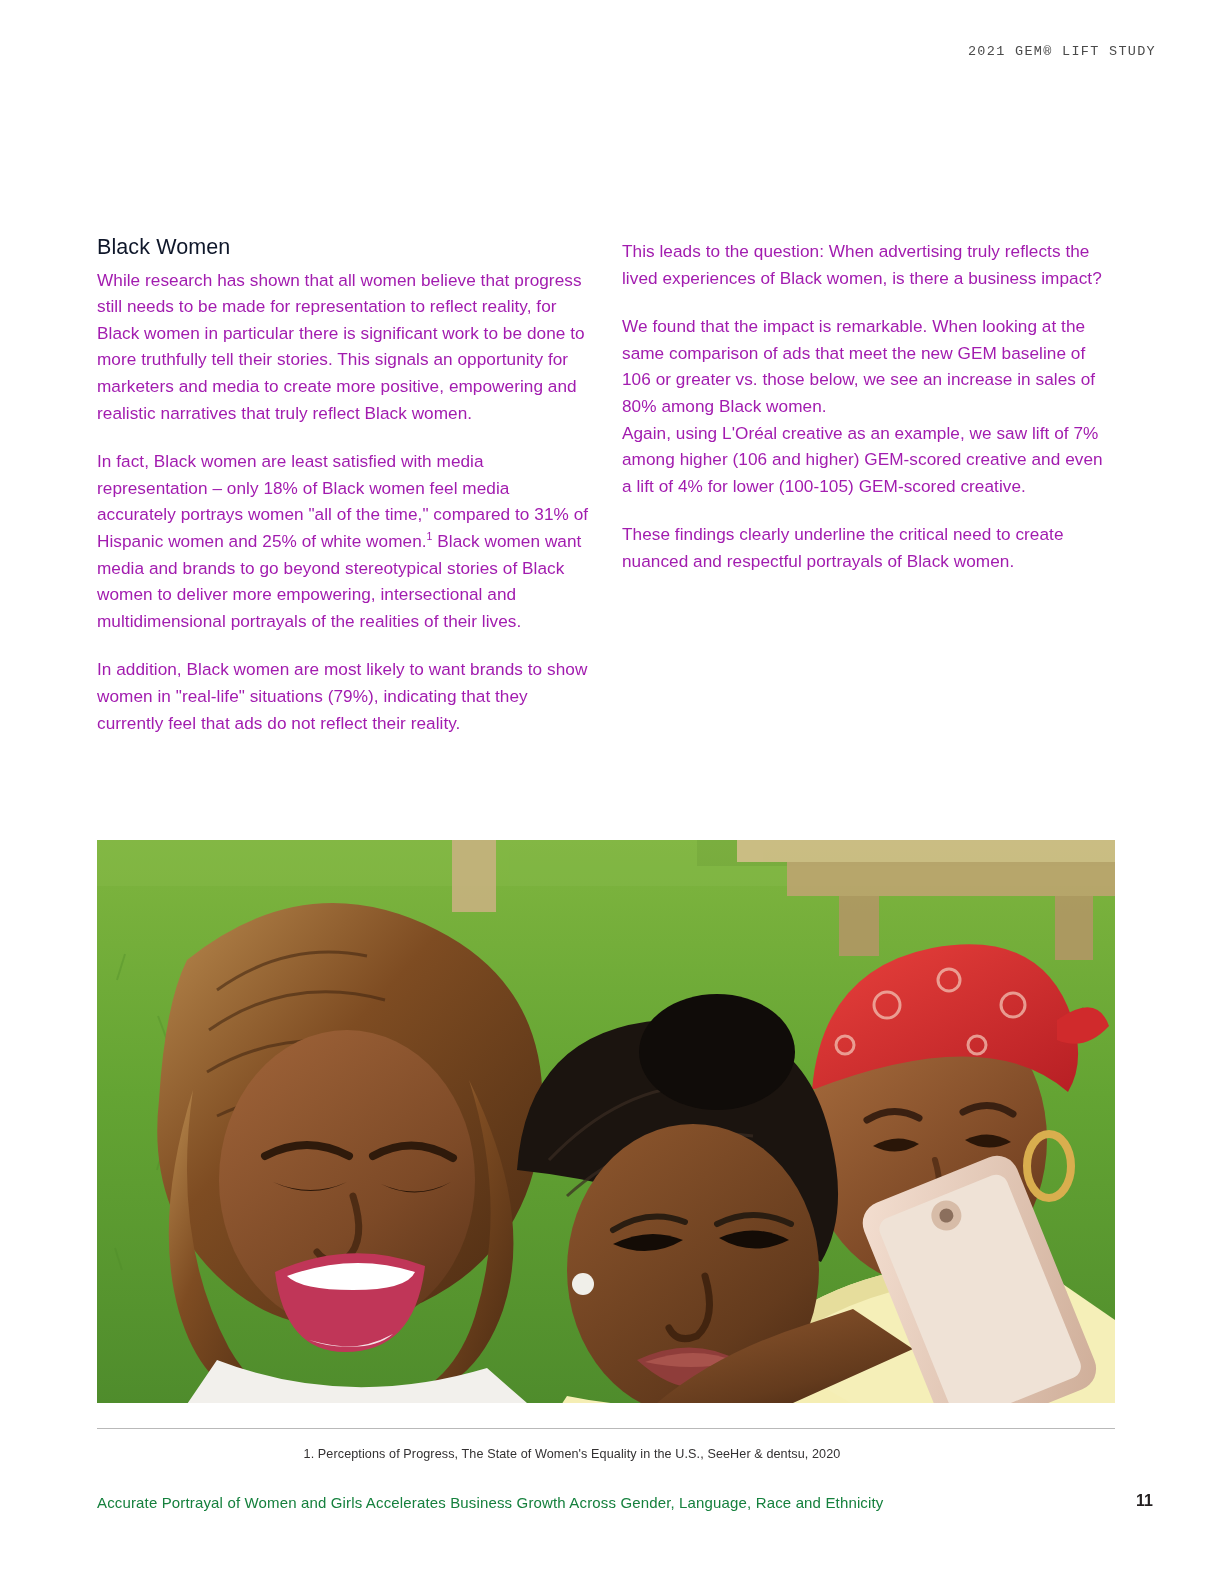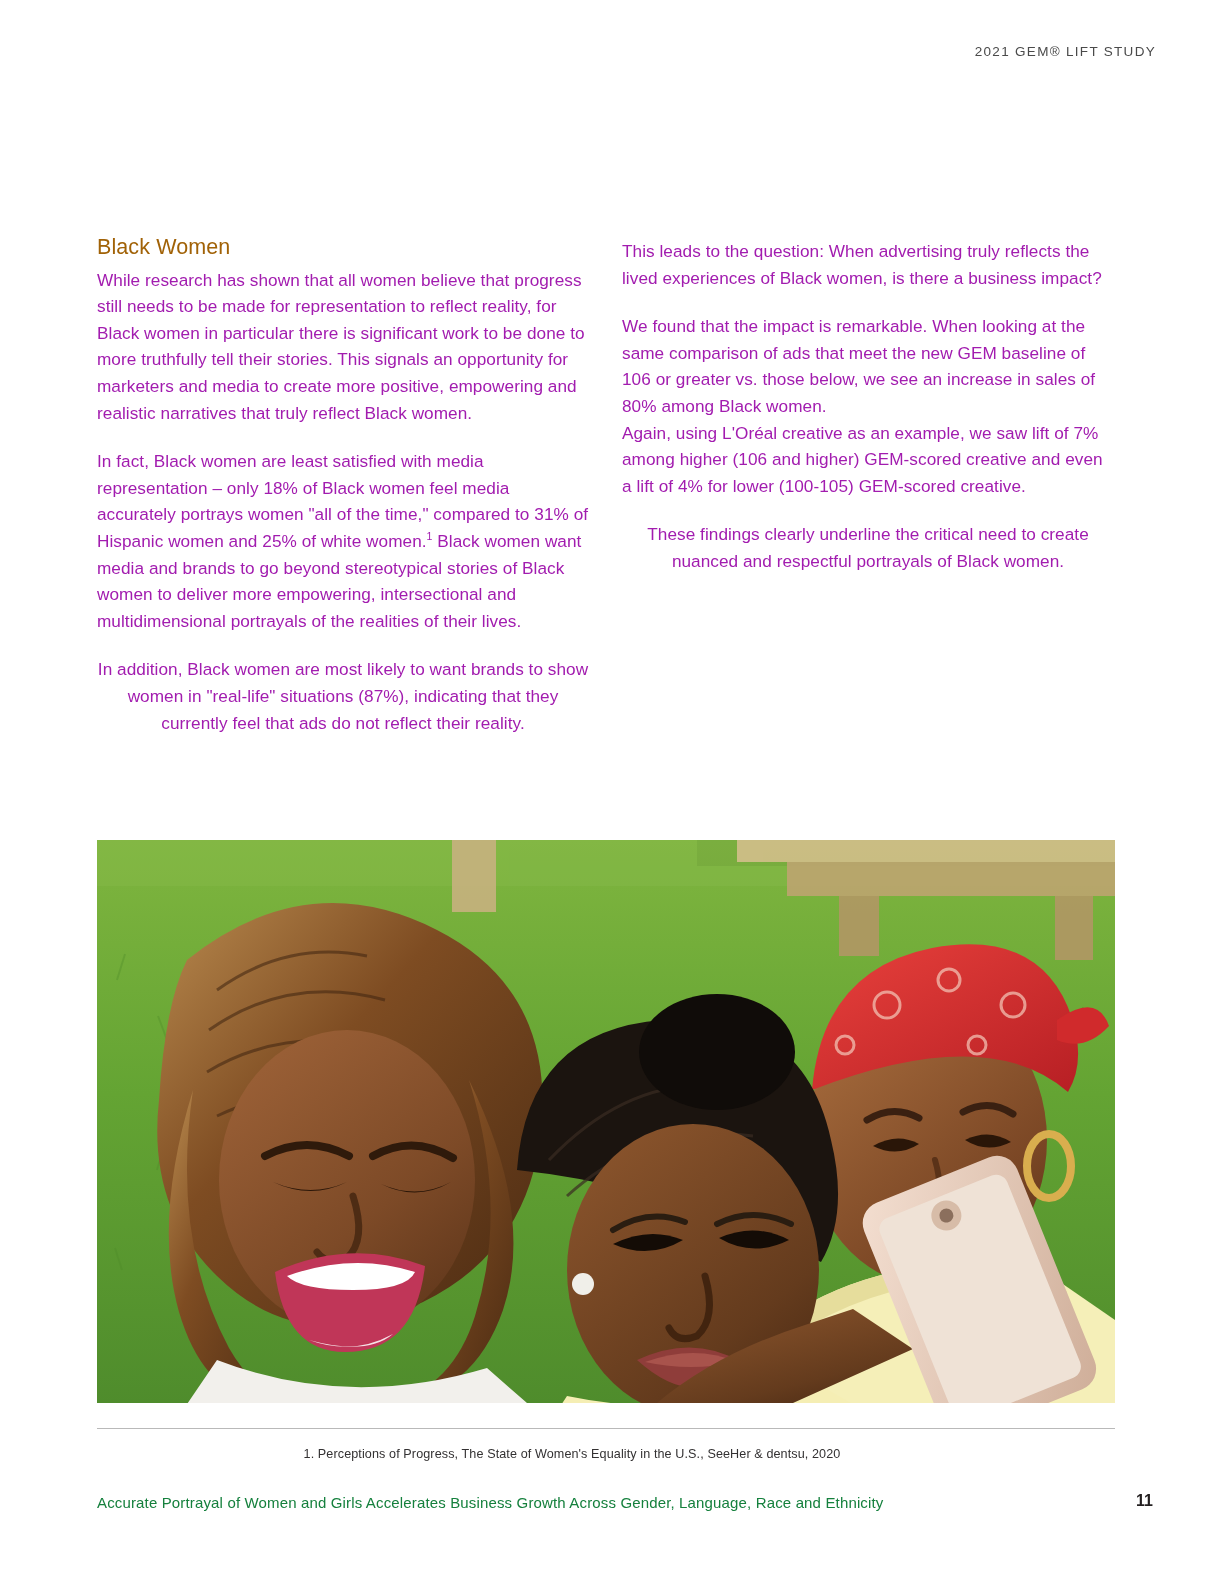--- a/index.html
+++ b/index.html
@@ -22,51 +22,51 @@
   }
 
   
   .running-header {
     position: absolute;
     top: 44px;
     right: 68px;
     font-size: 13.5px;
     letter-spacing: 1.3px;
     color: #4a4a4a;
-    font-family: Liberation Sans, sans-serif;
+    font-family: Liberation Mono, monospace;
   }
 
   
   .columns {
     position: absolute;
     top: 236px;
     left: 97px;
     width: 1018px;
     display: flex;
     gap: 33px;
   }
   .col {
     width: 492px;
   }
   .section-title {
-    color: #a16207;
+    color: #0f172a;
     font-size: 21.5px;
     line-height: 1.1;
     margin: 0 0 7px 0;
     font-weight: 400;
     letter-spacing: 0.1px;
   }
   .col p {
     margin: 0 0 22px 0;
     font-size: 17.2px;
     line-height: 26.6px;
     color: #a21caf;
     letter-spacing: 0.05px;
   }
-  .col p:last-child { margin-bottom: 0; text-align: center; }
+  .col p:last-child { margin-bottom: 0; }
   .col.right p:first-child { margin-top: 2px; }
   sup {
     font-size: 10.5px;
     vertical-align: super;
     line-height: 0;
   }
 
   
   .photo {
     position: absolute;
@@ -124,21 +124,21 @@
 <div class="page">
 
   <div class="running-header">2021 GEM® LIFT STUDY</div>
 
   <div class="columns">
 
     <div class="col left">
       <h2 class="section-title">Black Women</h2>
       <p>While research has shown that all women believe that progress still needs to be made for representation to reflect reality, for Black women in particular there is significant work to be done to more truthfully tell their stories. This signals an opportunity for marketers and media to create more positive, empowering and realistic narratives that truly reflect Black women.</p>
       <p><span>In fact, Black women are least satisfied with media representation – only 18% of Black women feel media accurately portrays women "all of the time," compared to 31% of Hispanic women and 25% of white women.</span><sup>1</sup> <span>Black women want media and brands to go beyond stereotypical stories of Black women to deliver more empowering, intersectional and multidimensional portrayals of the realities of their lives.</span></p>
-      <p>In addition, Black women are most likely to want brands to show women in "real-life" situations (87%), indicating that they currently feel that ads do not reflect their reality.</p>
+      <p>In addition, Black women are most likely to want brands to show women in "real-life" situations (79%), indicating that they currently feel that ads do not reflect their reality.</p>
     </div>
 
     <div class="col right">
       <p>This leads to the question: When advertising truly reflects the lived experiences of Black women, is there a business impact?</p>
       <p><span>We found that the impact is remarkable. When looking at the same comparison of ads that meet the new GEM baseline of 106 or greater vs. those below, we see an increase in sales of 80% among Black women.</span><br><span>Again, using L'Oréal creative as an example, we saw lift of 7% among higher (106 and higher) GEM-scored creative and even a lift of 4% for lower (100-105) GEM-scored creative.</span></p>
       <p>These findings clearly underline the critical need to create nuanced and respectful portrayals of Black women.</p>
     </div>
 
   </div>
 

